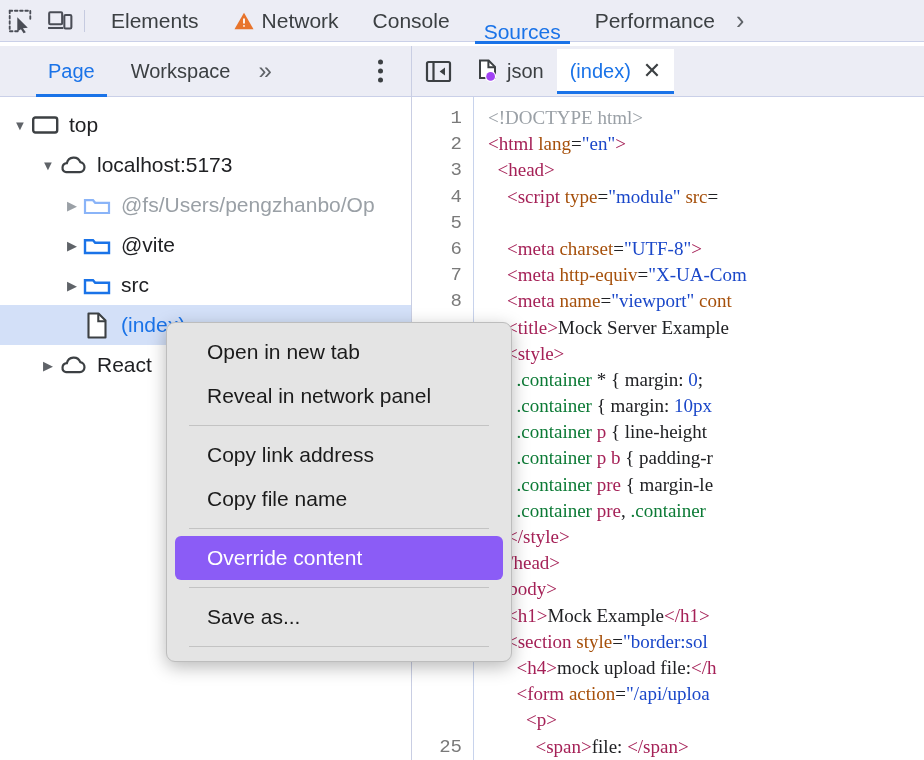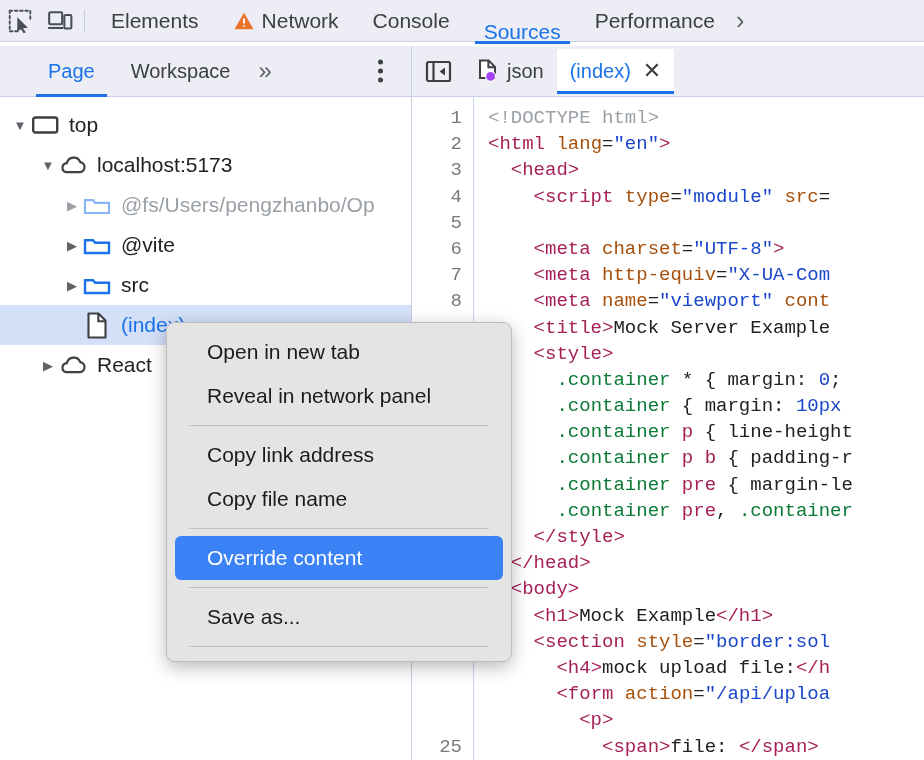--- a/index.html
+++ b/index.html
@@ -126,21 +126,21 @@
     text-align: right; color: #7A7A7A;
     padding-top: 8px; padding-right: 11px;
     border-right: 1px solid #C8D3EC;
   }
   .gutter div { height: 26.2px; }
   .code {
     position: absolute; top: 0; left: 63px; right: 0; height: 100%;
     padding-top: 8px; padding-left: 13px;
     white-space: pre; color: #202124;
   }
-  .code div { height: 26.2px; }
+  .code div { height: 26.2px; font-family: Liberation Serif, serif; }
 
   .t-doctype { color: #9AA0A6; }
   .t-tag   { color: #A52157; }
   .t-attr  { color: #A6500B; }
   .t-val   { color: #1A47C9; }
   .t-sel   { color: #0B7A35; }
   .t-num   { color: #1A47C9; }
   .t-txt   { color: #202124; }
   .t-punc  { color: #202124; }
 
@@ -155,21 +155,21 @@
     padding: 7px 0;
     z-index: 40;
     text-align: right;
   }
   .ctx-item {
     height: 44px; display: flex; align-items: center;
     padding: 0 16px 0 32px;
     font-size: 21px; color: #1B1B1B; cursor: default;
     margin: 0 8px; border-radius: 6px;
   }
-  .ctx-item.selected { background: #3b82f6; color: #fff; }
+  .ctx-item.selected { background: #8b5cf6; color: #fff; }
   .ctx-sep { height: 1px; background: #C3C3C3; margin: 7px 22px; }
 </style>
 </head>
 <body>
 
 <div id="app">
 
   <div class="panel-toolbar">
     <div class="tool-icon" title="Inspect element">
       <svg width="26" height="26" viewBox="0 0 24 24">

